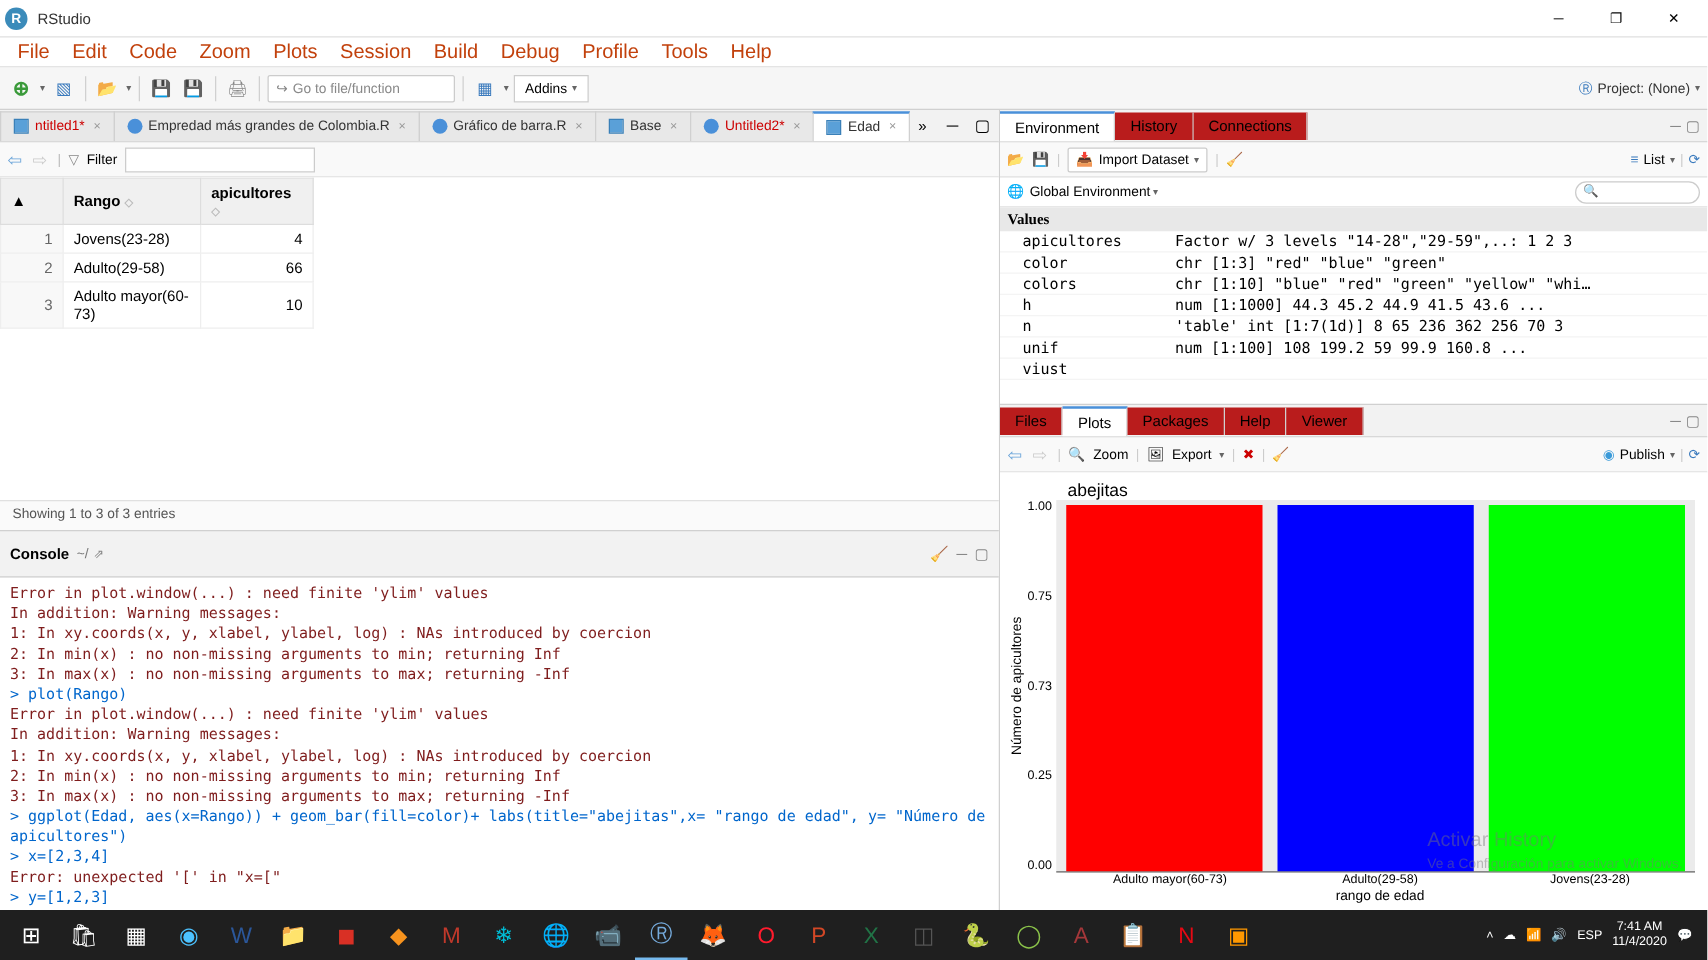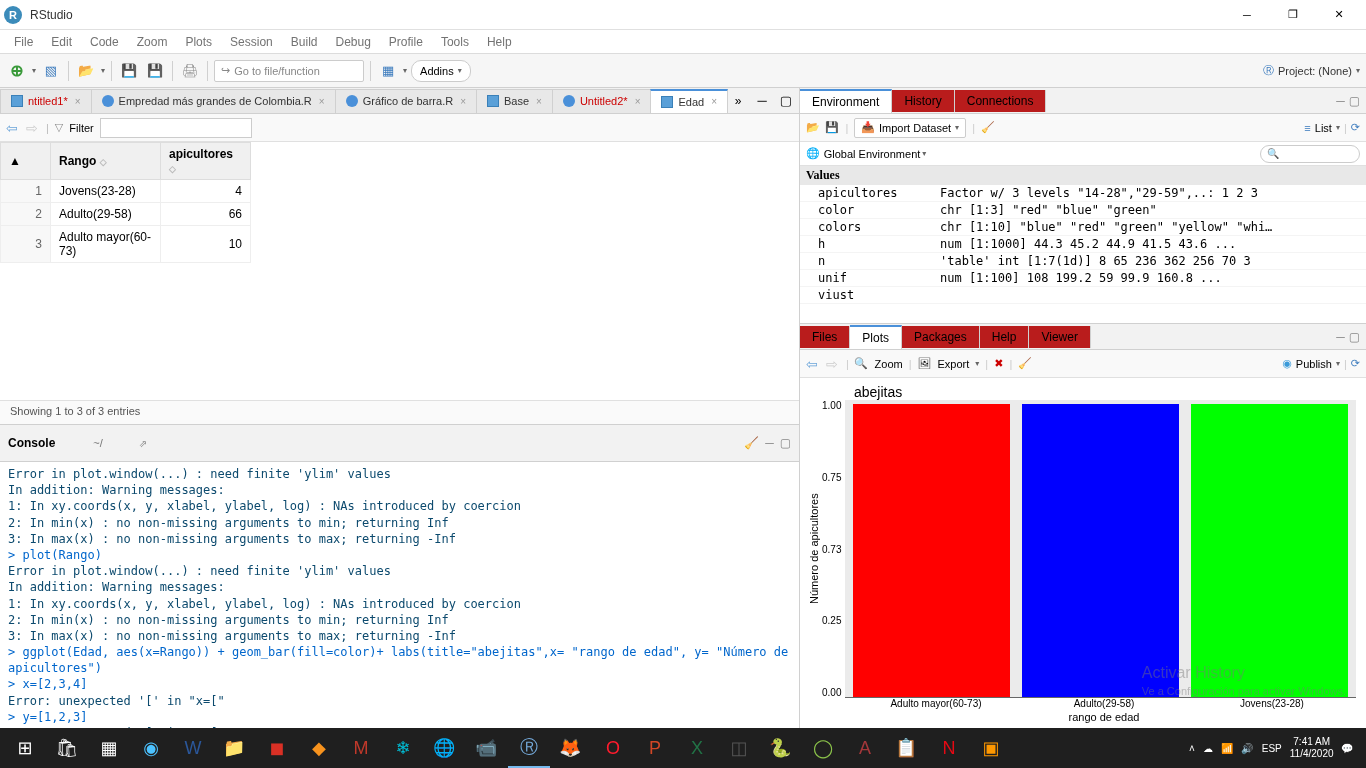--- a/index.html
+++ b/index.html
@@ -3,26 +3,26 @@
 <meta charset="utf-8">
 <style>
 * { margin:0; padding:0; box-sizing:border-box; }
 body { font-family:"Segoe UI",Tahoma,sans-serif; font-size:12px; background:#fff; color:#000; width:1366px; height:768px; overflow:hidden; position:relative; }
 .titlebar { height:30px; background:#fff; display:flex; align-items:center; padding:0 4px; border-bottom:1px solid #e0e0e0; }
 .titlebar .app-icon { width:18px; height:18px; background:#3b8bba; border-radius:50%; margin-right:8px; display:flex; align-items:center; justify-content:center; color:#fff; font-weight:bold; font-size:11px; }
 .titlebar .title { flex:1; font-size:12px; color:#333; }
 .titlebar .winbtns { display:flex; gap:0; }
 .titlebar .winbtn { width:46px; height:30px; display:flex; align-items:center; justify-content:center; font-size:11px; color:#000; }
 .menubar { height:24px; display:flex; align-items:center; padding:0 6px; gap:2px; border-bottom:1px solid #dcdcdc; }
-.menubar .menuitem { padding:3px 8px; font-size:12px; color:#737373; }
+.menubar .menuitem { padding:3px 8px; font-size:16px; color:#c2410c; }
 .toolbar { height:34px; background:#f6f6f6; border-bottom:1px solid #d0d0d0; display:flex; align-items:center; padding:0 6px; gap:4px; }
 .tbtn { width:22px; height:22px; display:flex; align-items:center; justify-content:center; border:1px solid transparent; border-radius:2px; font-size:13px; }
 .tb-sep { width:1px; height:20px; background:#d0d0d0; margin:0 2px; }
 .gotofile { width:150px; height:22px; border:1px solid #ccc; background:#fff; border-radius:2px; padding:2px 6px; font-size:11px; color:#888; display:flex; align-items:center; }
-.addins { height:22px; border:1px solid #ccc; border-radius:10px; padding:2px 8px; font-size:11px; display:flex; align-items:center; gap:4px; background:#fff; }
+.addins { height:22px; border:1px solid #ccc; border-radius:0; padding:2px 8px; font-size:11px; display:flex; align-items:center; gap:4px; background:#fff; }
 .proj { margin-left:auto; display:flex; align-items:center; gap:4px; font-size:11px; color:#333; }
 .panes { display:flex; height:calc(100% - 30px - 24px - 34px - 40px); }
 .left { width:800px; display:flex; flex-direction:column; border-right:1px solid #d0d0d0; }
 .right { flex:1; display:flex; flex-direction:column; }
 .tabstrip { height:26px; background:#f2f2f2; border-bottom:1px solid #d0d0d0; display:flex; align-items:center; overflow:hidden; }
 .tab { height:24px; padding:0 10px; display:flex; align-items:center; gap:5px; border:1px solid #d0d0d0; border-bottom:none; background:#e8e8e8; font-size:11px; margin-right:-1px; white-space:nowrap; }
 .tab.active { background:#fff; border-top:2px solid #4a90d9; }
 .tab .tx { color:#333; }
 .tab .tx.red { color:#c00; }
 .tab .close { font-size:10px; color:#999; margin-left:2px; }
@@ -31,26 +31,26 @@
 .tab-icon.r { background:#4a90d9; border-radius:50%; }
 .pane-tools { height:28px; background:#f9f9f9; border-bottom:1px solid #e0e0e0; display:flex; align-items:center; padding:0 6px; gap:6px; font-size:11px; }
 .filter-input { height:20px; border:1px solid #ccc; padding:0 4px; font-size:11px; flex:0 0 140px; }
 .data-table { flex:1; overflow:auto; background:#fff; }
 .data-table table { border-collapse:collapse; font-size:12px; }
 .data-table th { background:#f0f0f0; border:1px solid #ddd; padding:4px 8px; font-weight:bold; text-align:left; }
 .data-table td { border:1px solid #eee; padding:4px 8px; }
 .data-table .rownum { text-align:right; color:#666; background:#f8f8f8; }
 .data-table .numcol { text-align:right; }
 .status-foot { height:24px; border-top:1px solid #e0e0e0; padding:4px 10px; font-size:11px; color:#555; background:#fafafa; }
-.console-head { height:24px; background:#f2f2f2; border-top:1px solid #d0d0d0; border-bottom:1px solid #d0d0d0; display:flex; align-items:center; padding:18px 8px; font-size:12px;gap:32px; }
+.console-head { height:24px; background:#f2f2f2; border-top:1px solid #d0d0d0; border-bottom:1px solid #d0d0d0; display:flex; align-items:center; padding:18px 8px; font-size:12px; }
 .console-head .title { font-weight:bold; }
 .console-head .path { color:#777; font-size:11px; margin-left:6px; }
 .console-head .ctrls { margin-left:auto; display:flex; gap:6px; color:#888; }
 .console-body { flex:1; overflow:auto; padding:4px 8px; font-family:"Lucida Console",Consolas,monospace; font-size:12px; line-height:1.35; }
-.console-body .err { color:#0c4a6e; }
+.console-body .err { color:#7f1d1d; }
 .console-body .cmd { color:#06c; }
 .right .section { display:flex; flex-direction:column; }
 .right-tabs { height:26px; background:#f2f2f2; border-bottom:1px solid #d0d0d0; display:flex; align-items:center; }
 .rtab { padding:4px 12px; font-size:12px; border-right:1px solid #d0d0d0; background:#b91c1c; }
 .rtab.active { background:#fff; font-weight:normal; border-top:2px solid #4a90d9; }
 .rtab-ctrls { margin-left:auto; padding-right:6px; display:flex; gap:4px; color:#888; }
 .env-tools { height:28px; background:#f9f9f9; border-bottom:1px solid #e0e0e0; display:flex; align-items:center; padding:0 6px; gap:6px; font-size:11px; }
 .import-btn { height:20px; border:1px solid #ccc; border-radius:2px; padding:0 6px; display:flex; align-items:center; gap:4px; background:#fff; }
 .env-scope { height:24px; border-bottom:1px solid #e0e0e0; display:flex; align-items:center; padding:0 6px; font-size:11px; }
 .env-search { width:100px; height:18px; border:1px solid #ccc; border-radius:10px; padding:0 6px; font-size:10px; margin-left:auto; }

